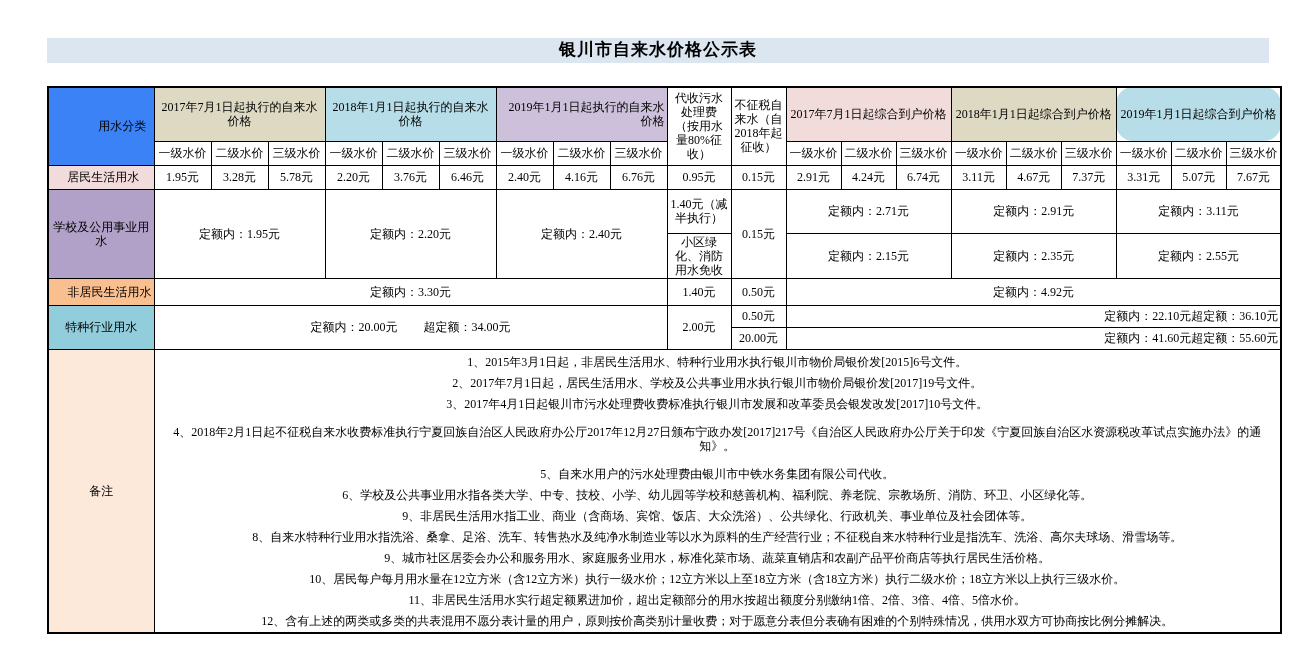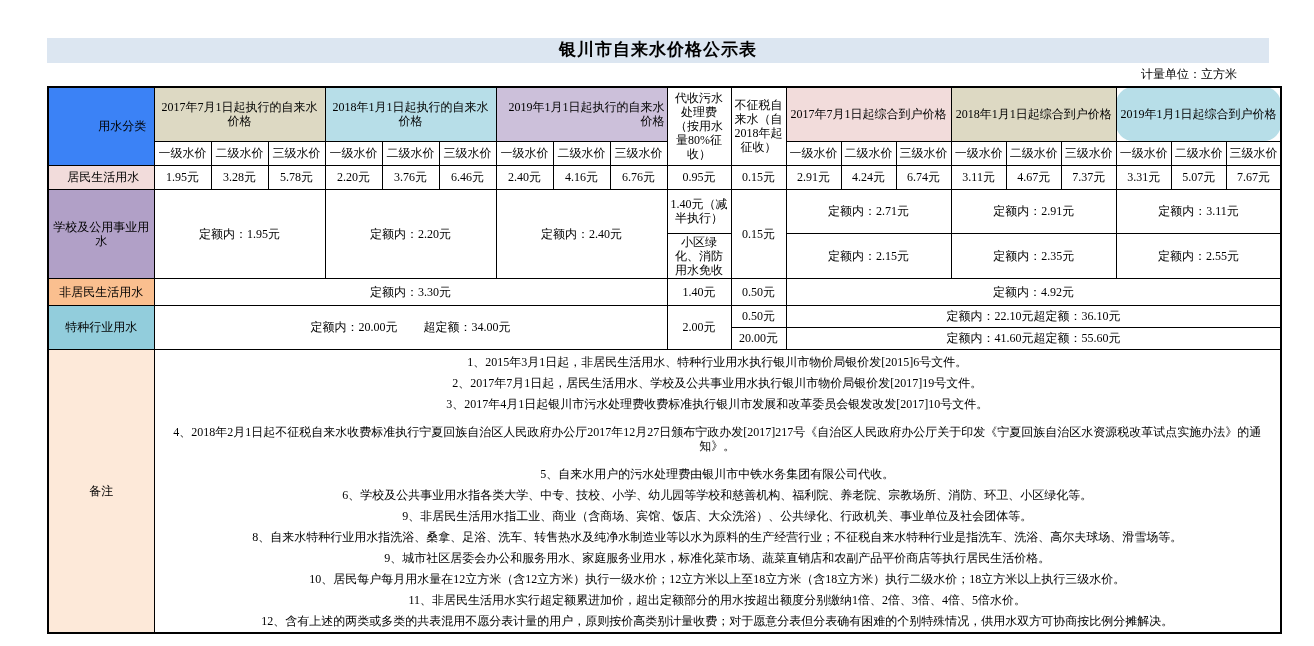--- a/index.html
+++ b/index.html
@@ -15,36 +15,35 @@
   .t th,.t td{border:1px solid #000;font-size:12px;font-weight:normal;text-align:center;
               vertical-align:middle;padding:1px 2px;line-height:14px;overflow:hidden;}
   .r-group{height:54px;}
   .r-tier{height:24px;}
   .r-res{height:24px;}
   .r-sch-a{height:44px;}
   .r-sch-b{height:36px;}
   .r-nonres{height:27px;}
   .r-spec{height:22px;}
   .small-lh{line-height:12px;padding:0 1px;margin-left:12px;}
-  .pair{display:flex;justify-content:center;align-items:center;}
+  .pair{display:flex;justify-content:flex-end;align-items:center;}
   .pair-center{display:flex;justify-content:center;gap:26px;align-items:center;}
   .notes-cell{text-align:left;vertical-align:top;padding:3px 6px 2px 8px;}
   .note{padding:4px 0 3px 0;}
   .gap-top{padding-top:11px;}
 </style>
 </head>
 <body>
 
 <div class="page">
 
   <div class="title-bar" style="background-color: rgb(220, 230, 241);">
     <span>银川市自来水价格公示表</span>
   </div>
 
-  <div class="unit-note">计量单位：立方米</div>
 
   <table class="t">
     <colgroup>
       <col style="width:106px">
       <col style="width:57px">
         <col style="width:57px">
         <col style="width:57px">
       <col style="width:57px">
         <col style="width:57px">
         <col style="width:57px">
@@ -134,21 +133,21 @@
       <td colspan="3">定额内：3.11元</td>
     </tr>
     <tr class="r-sch-b">
       <td class="small-lh">小区绿化、消防用水免收</td>
       <td colspan="3">定额内：2.15元</td>
       <td colspan="3">定额内：2.35元</td>
       <td colspan="3">定额内：2.55元</td>
     </tr>
 
     <tr class="r-nonres">
-      <th style="background-color: rgb(250, 191, 143);">非居民生活用水</th>
+      <th style="background-color: rgb(250, 191, 143); text-align: right;">非居民生活用水</th>
       <td colspan="9">定额内：3.30元</td>
       <td>1.40元</td>
       <td>0.50元</td>
       <td colspan="9">定额内：4.92元</td>
     </tr>
 
     <tr class="r-spec">
       <th rowspan="2" style="background-color: rgb(146, 205, 220);">特种行业用水</th>
       <td colspan="9" rowspan="2">
         <div class="pair-center">

